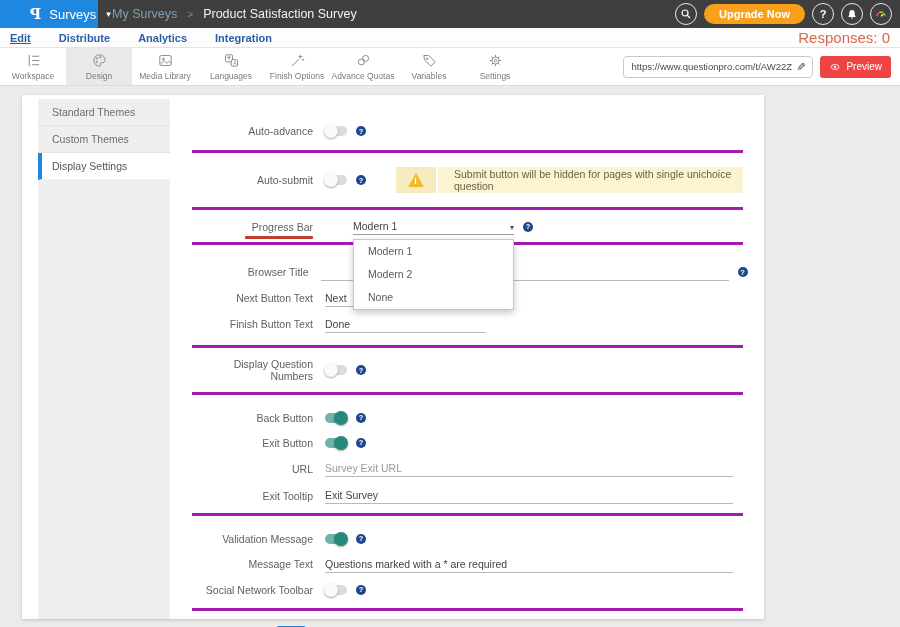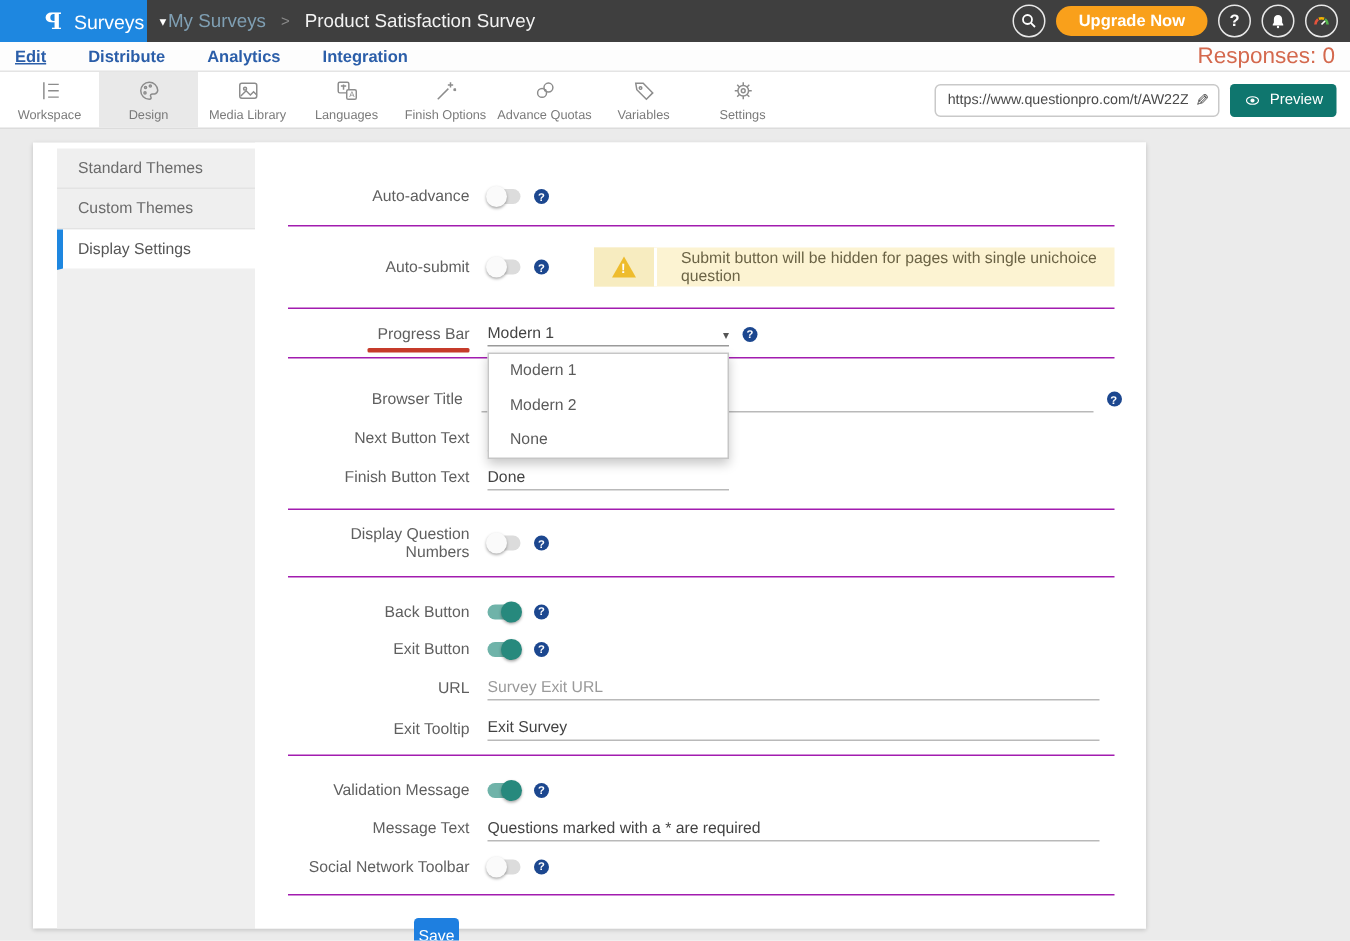--- a/index.html
+++ b/index.html
@@ -29,32 +29,32 @@
   
   .toolbar { position:absolute; left:0; top:48px; width:900px; height:38px; background:#fff; border-bottom:1px solid #dcdcdc; display:flex; align-items:stretch; }
   .tool-item { width:66px; display:flex; flex-direction:column; align-items:center; justify-content:center; gap:2px; cursor:pointer;text-align:center; }
   .tool-item.active { background:#e9e9e9; }
   .tool-item svg { width:17px; height:17px; stroke:#8c8c8c; fill:none; stroke-width:1.4; }
   .tool-label { font-size:8.5px; color:#7a7a7a; white-space:nowrap; }
   .toolbar-right { margin-left:auto; display:flex; align-items:center; gap:7px; padding-right:9px; }
   .url-box { width:190px; height:22px; border:1px solid #c9c9c9; border-radius:4px; background:#fff; display:flex; align-items:center; padding:0 7px; gap:4px; }
   .url-input { border:none; outline:none; flex:1; font-size:9.5px; color:#4a4a4a; font-family:"Liberation Sans",sans-serif; min-width:0; background:transparent; }
   .pencil { font-size:11px; color:#444; transform:rotate(90deg); cursor:pointer; }
-  .preview-btn { height:22px; background:#0f766e; color:#fff; border:none; border-radius:3px; font-size:10px; display:flex; align-items:center; gap:5px; padding:0 9px; cursor:pointer; }
+  .preview-btn { height:22px; background:#ef4444; color:#fff; border:none; border-radius:3px; font-size:10px; display:flex; align-items:center; gap:5px; padding:0 9px; cursor:pointer; }
   .preview-btn svg { width:12px; height:12px; stroke:#fff; fill:none; stroke-width:1.6; }
 
   
   .card { position:absolute; left:22px; top:95px; width:742px; height:524px; background:#fff; box-shadow:0 1px 3px rgba(0,0,0,0.18); display:flex; }
   .side { position:absolute; left:16px; top:4px; width:132px; bottom:0; background:#efefef; }
   .side-item { height:27px; display:flex; align-items:center; padding-left:14px; font-size:10.5px; color:#6b6b6b; border-bottom:1px solid #e3e3e3; cursor:pointer; }
   .side-item.active { background:#fff; color:#565656; border-left:4px solid #1e87e0; padding-left:10px; border-bottom:1px solid #f0f0f0; }
 
   .main { position:absolute; left:148px; top:0; right:0; bottom:0; background:#fff; }
   .section { padding-left:22px; padding-right:21px; }
-  .section + .section { border-top:1px solid #a21caf; margin-left:22px; margin-right:21px; padding-left:0; padding-right:0; }
+  .section + .section { border-top:3px solid #a21caf; margin-left:22px; margin-right:21px; padding-left:0; padding-right:0; }
   .row { display:flex; align-items:center; }
   .lbl { width:121px; text-align:right; font-size:10.5px; color:#5f5f5f; flex-shrink:0; position:relative; }
   .ctrl { margin-left:12px; display:flex; align-items:center; }
 
   
   .toggle { width:22px; height:10px; border-radius:5px; position:relative; cursor:pointer; background:#dcdcdc; flex-shrink:0; }
   .toggle .knob { position:absolute; top:-2px; left:-1px; width:14px; height:14px; border-radius:50%; background:#fafafa; box-shadow:0 1px 2px rgba(0,0,0,0.35); }
   .toggle[data-state="on"] { background:#6fb3a9; }
   .toggle[data-state="on"] .knob { left:auto; right:-1px; background:#27897d; }
   .help { width:10px; height:10px; border-radius:50%; background:#1c478f; color:#fff; font-size:7.5px; font-weight:bold; display:flex; align-items:center; justify-content:center; margin-left:9px; cursor:pointer; }
@@ -65,21 +65,21 @@
   .tri { width:0; height:0; border-left:8px solid transparent; border-right:8px solid transparent; border-bottom:14px solid #eebc2d; position:relative; }
   .tri span { position:absolute; left:-2px; top:3px; color:#fff; font-size:9px; font-weight:bold; }
   .warn-text { font-size:10.5px; color:#6b6345; padding-left:16px; }
 
   
   .ufield { border-bottom:1px solid #b9b9b9; font-size:10.5px; color:#434343; height:17px; display:flex; align-items:flex-end; padding-bottom:2px; }
   .ufield.placeholder { color:#9a9a9a; }
   .w-short { width:161px; } .w-long { width:408px; }
 
   
-  .select-wrap { position:relative; }
+  .select-wrap { position:relative;margin-left:28px; }
   .select { width:161px; border-bottom:1px solid #9a9a9a; font-size:10.5px; color:#434343; height:17px; display:flex; align-items:flex-end; padding-bottom:2px; cursor:pointer; }
   .select .caret { margin-left:auto; font-size:8px; color:#555; }
   .dropdown { position:absolute; left:0; top:21px; width:161px; background:#fff; border:1px solid #c6c6c6; box-shadow:0 3px 7px rgba(0,0,0,0.22); z-index:20; }
   .dd-item { font-size:10.5px; color:#5a5a5a; padding:5px 14px 6px; cursor:pointer; }
   .annotation { position:absolute; right:0; top:15px; width:68px; height:3px; background:#c63b2a; border-radius:1px; }
 
   .save-btn { margin-left:84px; width:30px; height:23px; background:#1e7fe0; color:#fff; border:none; border-radius:3px; font-size:10.5px; cursor:pointer; }
 
   svg.mono { stroke:#8c8c8c; fill:none; stroke-width:1.4; }
   .ico-txt { font-size:7px; fill:#8c8c8c; stroke:none; font-family:"Liberation Sans",sans-serif; }

